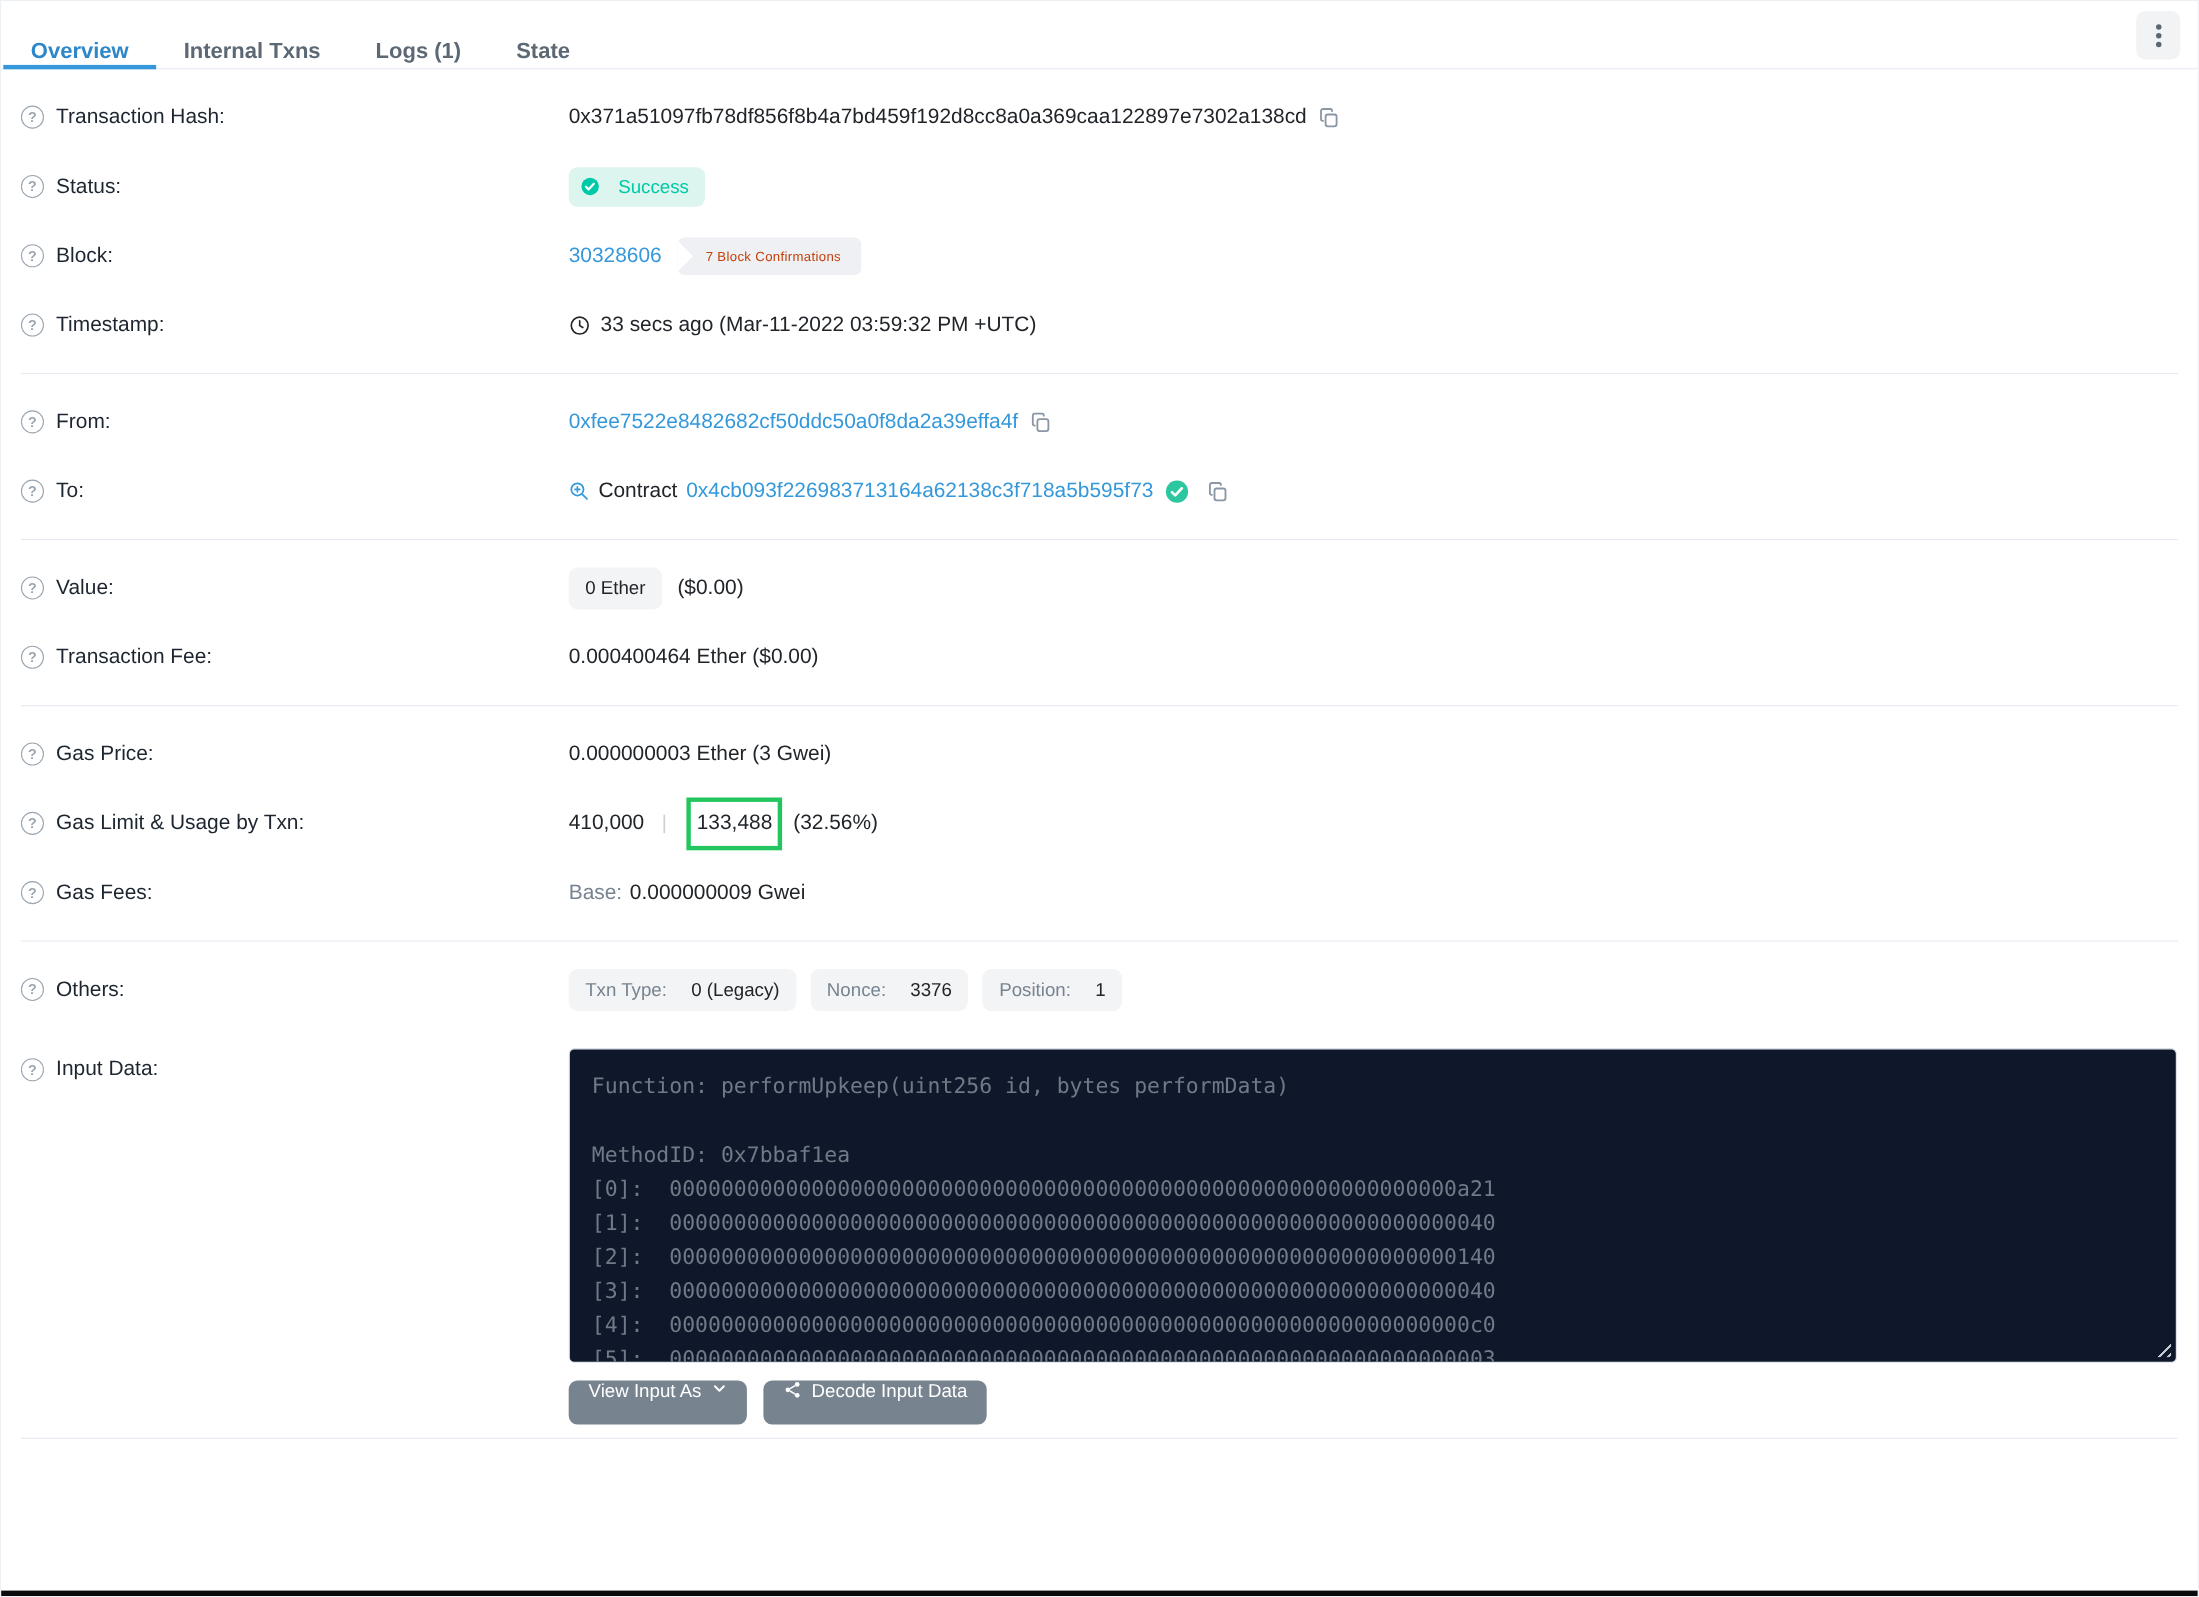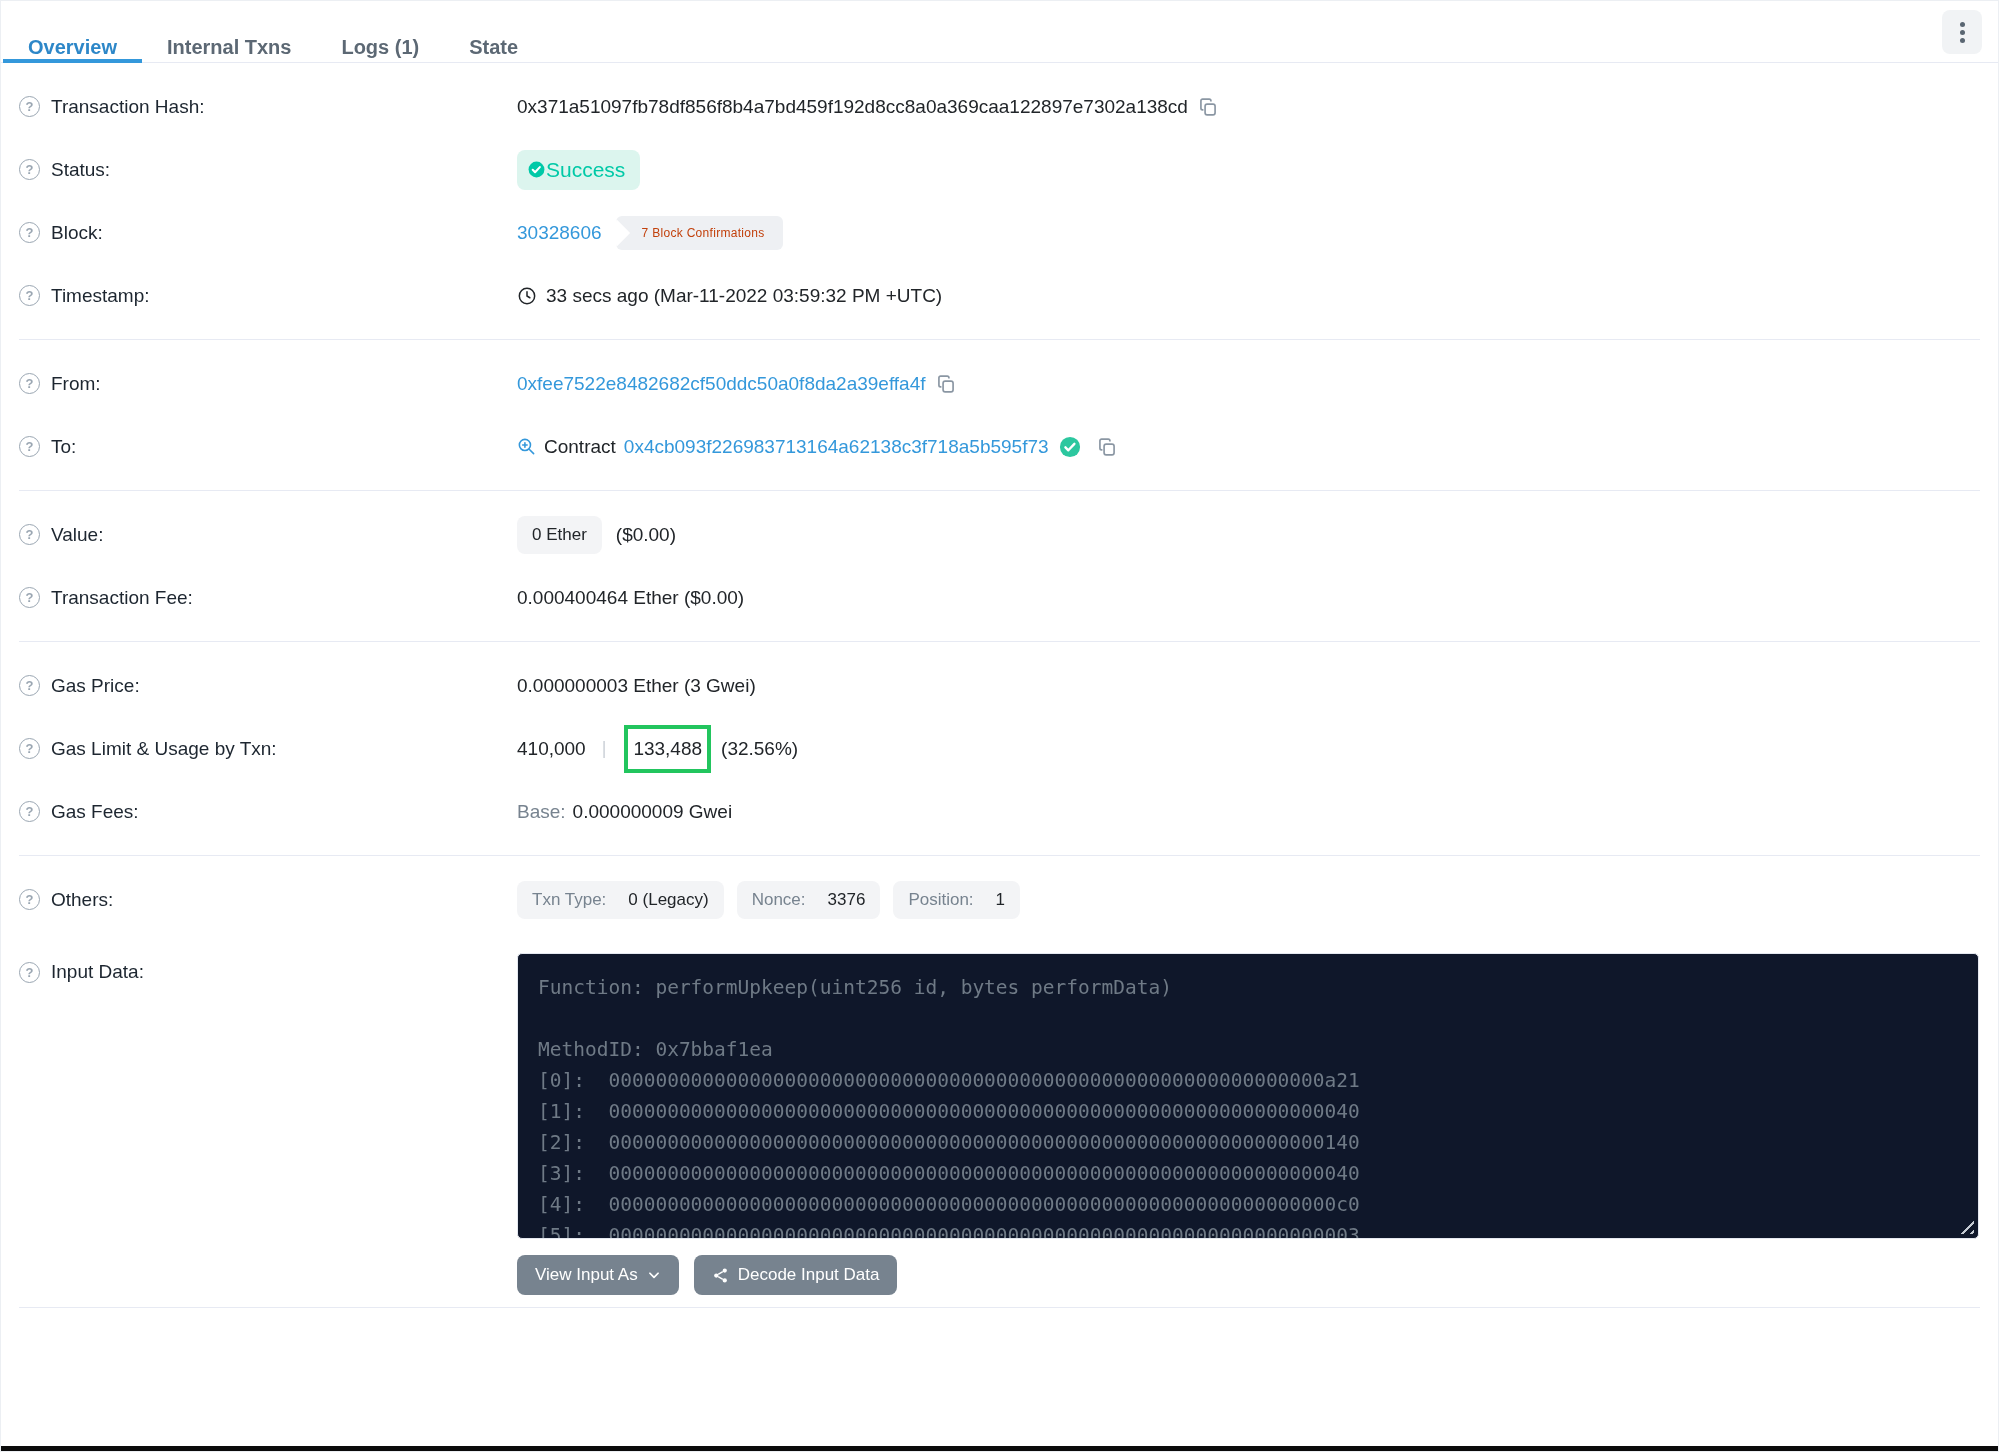--- a/index.html
+++ b/index.html
@@ -32,40 +32,40 @@
   .label-col { width:498px; display:flex; align-items:center; flex-shrink:0; color:#1d2630; }
   .value-col { display:flex; align-items:center; flex-wrap:nowrap; }
 
   .help-icon { width:21px; height:21px; border:1.5px solid #9aa6b2; border-radius:50%; color:#9aa6b2; font-size:13px; font-weight:600; display:inline-flex; align-items:center; justify-content:center; margin-right:11px; flex-shrink:0; cursor:default; }
 
   a.link { color:#3498db; text-decoration:none; cursor:pointer; }
 
   .icon-btn { display:inline-flex; align-items:center; margin-left:10px; cursor:pointer; }
 
   
-  .badge-success { display:inline-flex; align-items:center; gap:0; background:#dcf5ee; color:#00c9a7; font-size:21px; padding:8px 15px 8px 10px; border-radius:8px; }
+  .badge-success { display:inline-flex; align-items:center; gap:16px; background:#dcf5ee; color:#00c9a7; font-size:17px; padding:8px 15px 8px 10px; border-radius:8px; }
   .conf-badge { position:relative; display:inline-flex; align-items:center; overflow:hidden; background:#eef0f3; color:#c2410c; font-size:12px; letter-spacing:.3px; padding:10px 18px 10px 26px; border-radius:6px; margin-left:14px; }
   .conf-badge::before { content:""; position:absolute; left:-10px; top:50%; width:20px; height:20px; background:#fff; transform:translateY(-50%) rotate(45deg); }
   .badge-gray { display:inline-block; background:#f3f4f6; border-radius:8px; padding:9px 15px; font-size:17px; color:#212529; }
   .badge-kv { display:inline-flex; gap:22px; background:#f3f4f6; border-radius:8px; padding:9px 15px; font-size:17px; margin-right:13px; }
   .badge-kv .k { color:#77838f; }
   .badge-kv .v { color:#212529; }
 
   .muted { color:#77838f; }
   .sep-bar { color:#ccd1d8; margin:0 16px; font-size:18px; }
 
   .highlight-box { display:inline-block; border:4px solid #22c55e; padding:9px 5px; margin:-14px 2px; }
 
   
   .input-box { position:relative; width:1462px; height:286px; background:#0f172a; border:1px solid #e4e8f0; border-radius:5px; padding:18px 20px; overflow:hidden; margin-top:6px; }
   .input-box pre { font-family:"DejaVu Sans Mono", monospace; font-size:19.5px; line-height:31px; color:#6f7a86; white-space:pre; }
   .resize-handle { position:absolute; right:4px; bottom:4px; width:15px; height:15px; background:repeating-linear-gradient(135deg,#c3cad2 0 2px,transparent 2px 6px); clip-path:polygon(100% 0,100% 100%,0 100%); }
 
   .btn-row { display:flex; gap:15px; margin-left:498px; margin-top:16px; }
-  .btn { display:inline-flex; align-items:center; gap:9px; background:#77838f; color:#fff; border:none; border-radius:8px; height:40px; padding:0 18px; font-size:17px; font-family:inherit; cursor:pointer; }
+  .btn { display:inline-flex; align-items:flex-start; gap:9px; background:#77838f; color:#fff; border:none; border-radius:8px; height:40px; padding:0 18px; font-size:17px; font-family:inherit; cursor:pointer; }
 
   .bottom-strip { position:absolute; left:0; bottom:0; width:100%; height:5px; background:#0b0b0b; }
   svg { display:block; }
 </style>
 </head>
 <body>
 
 <div class="page">
 
   <div class="tabbar">

